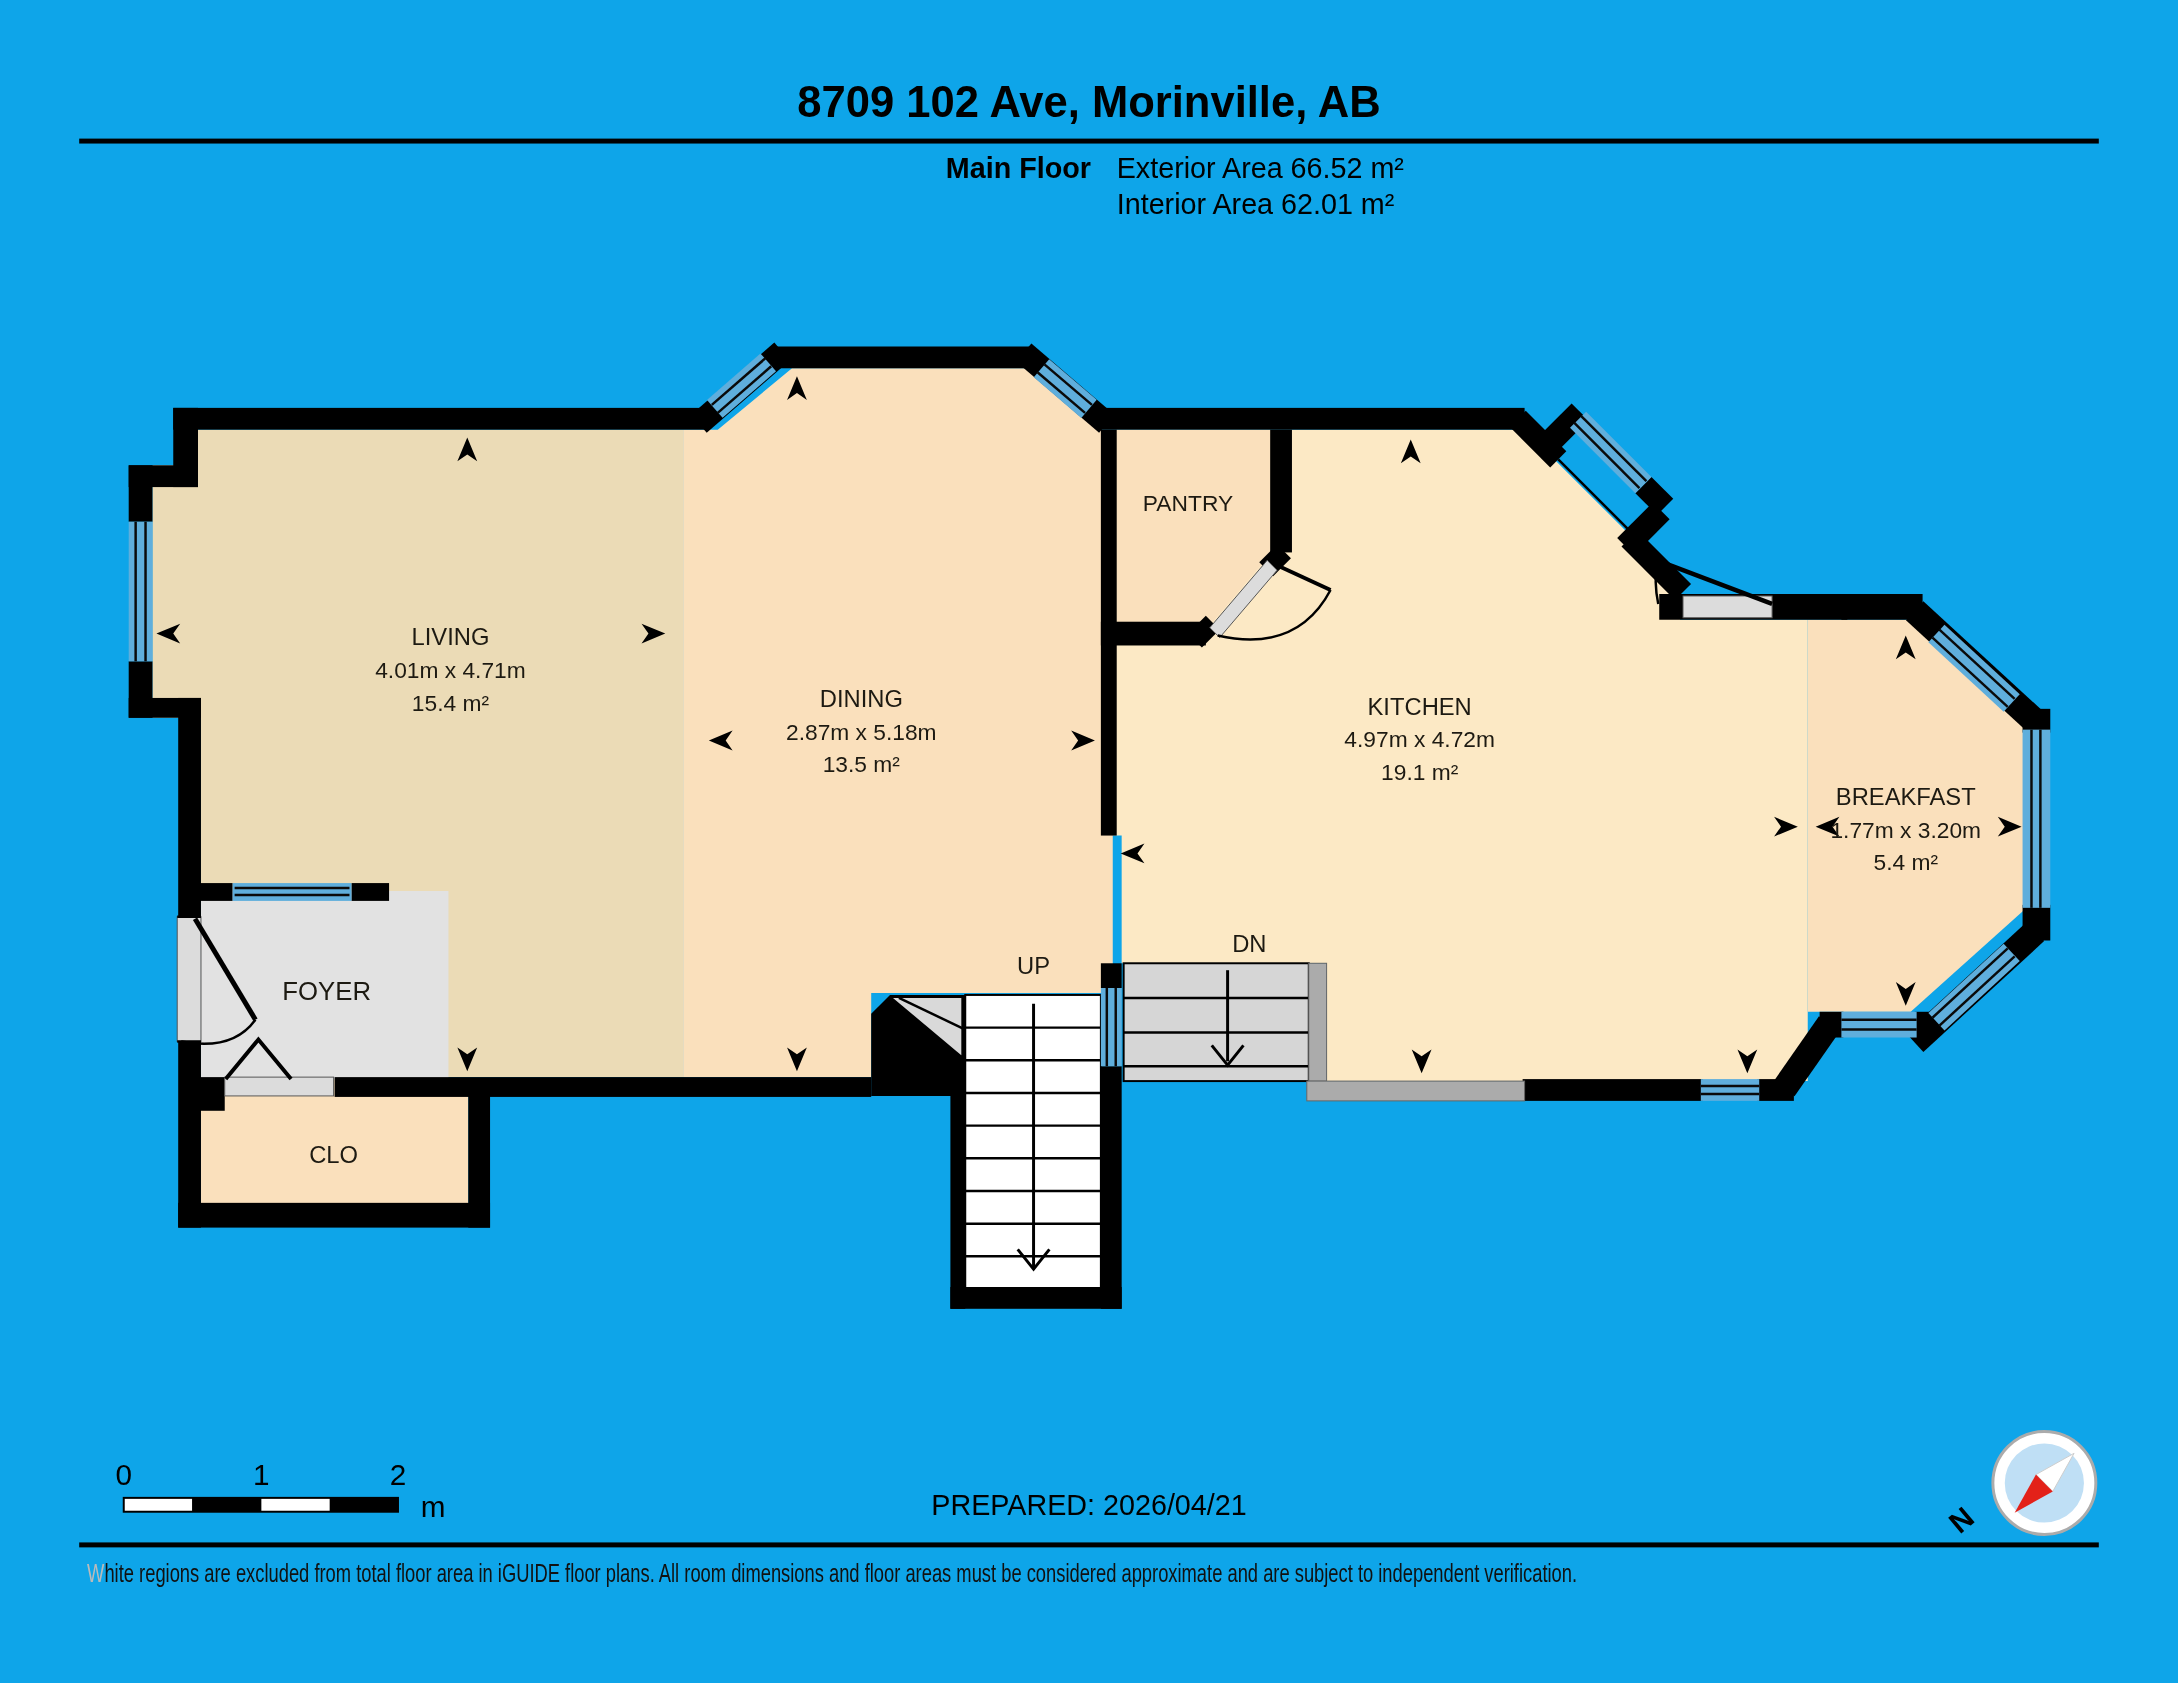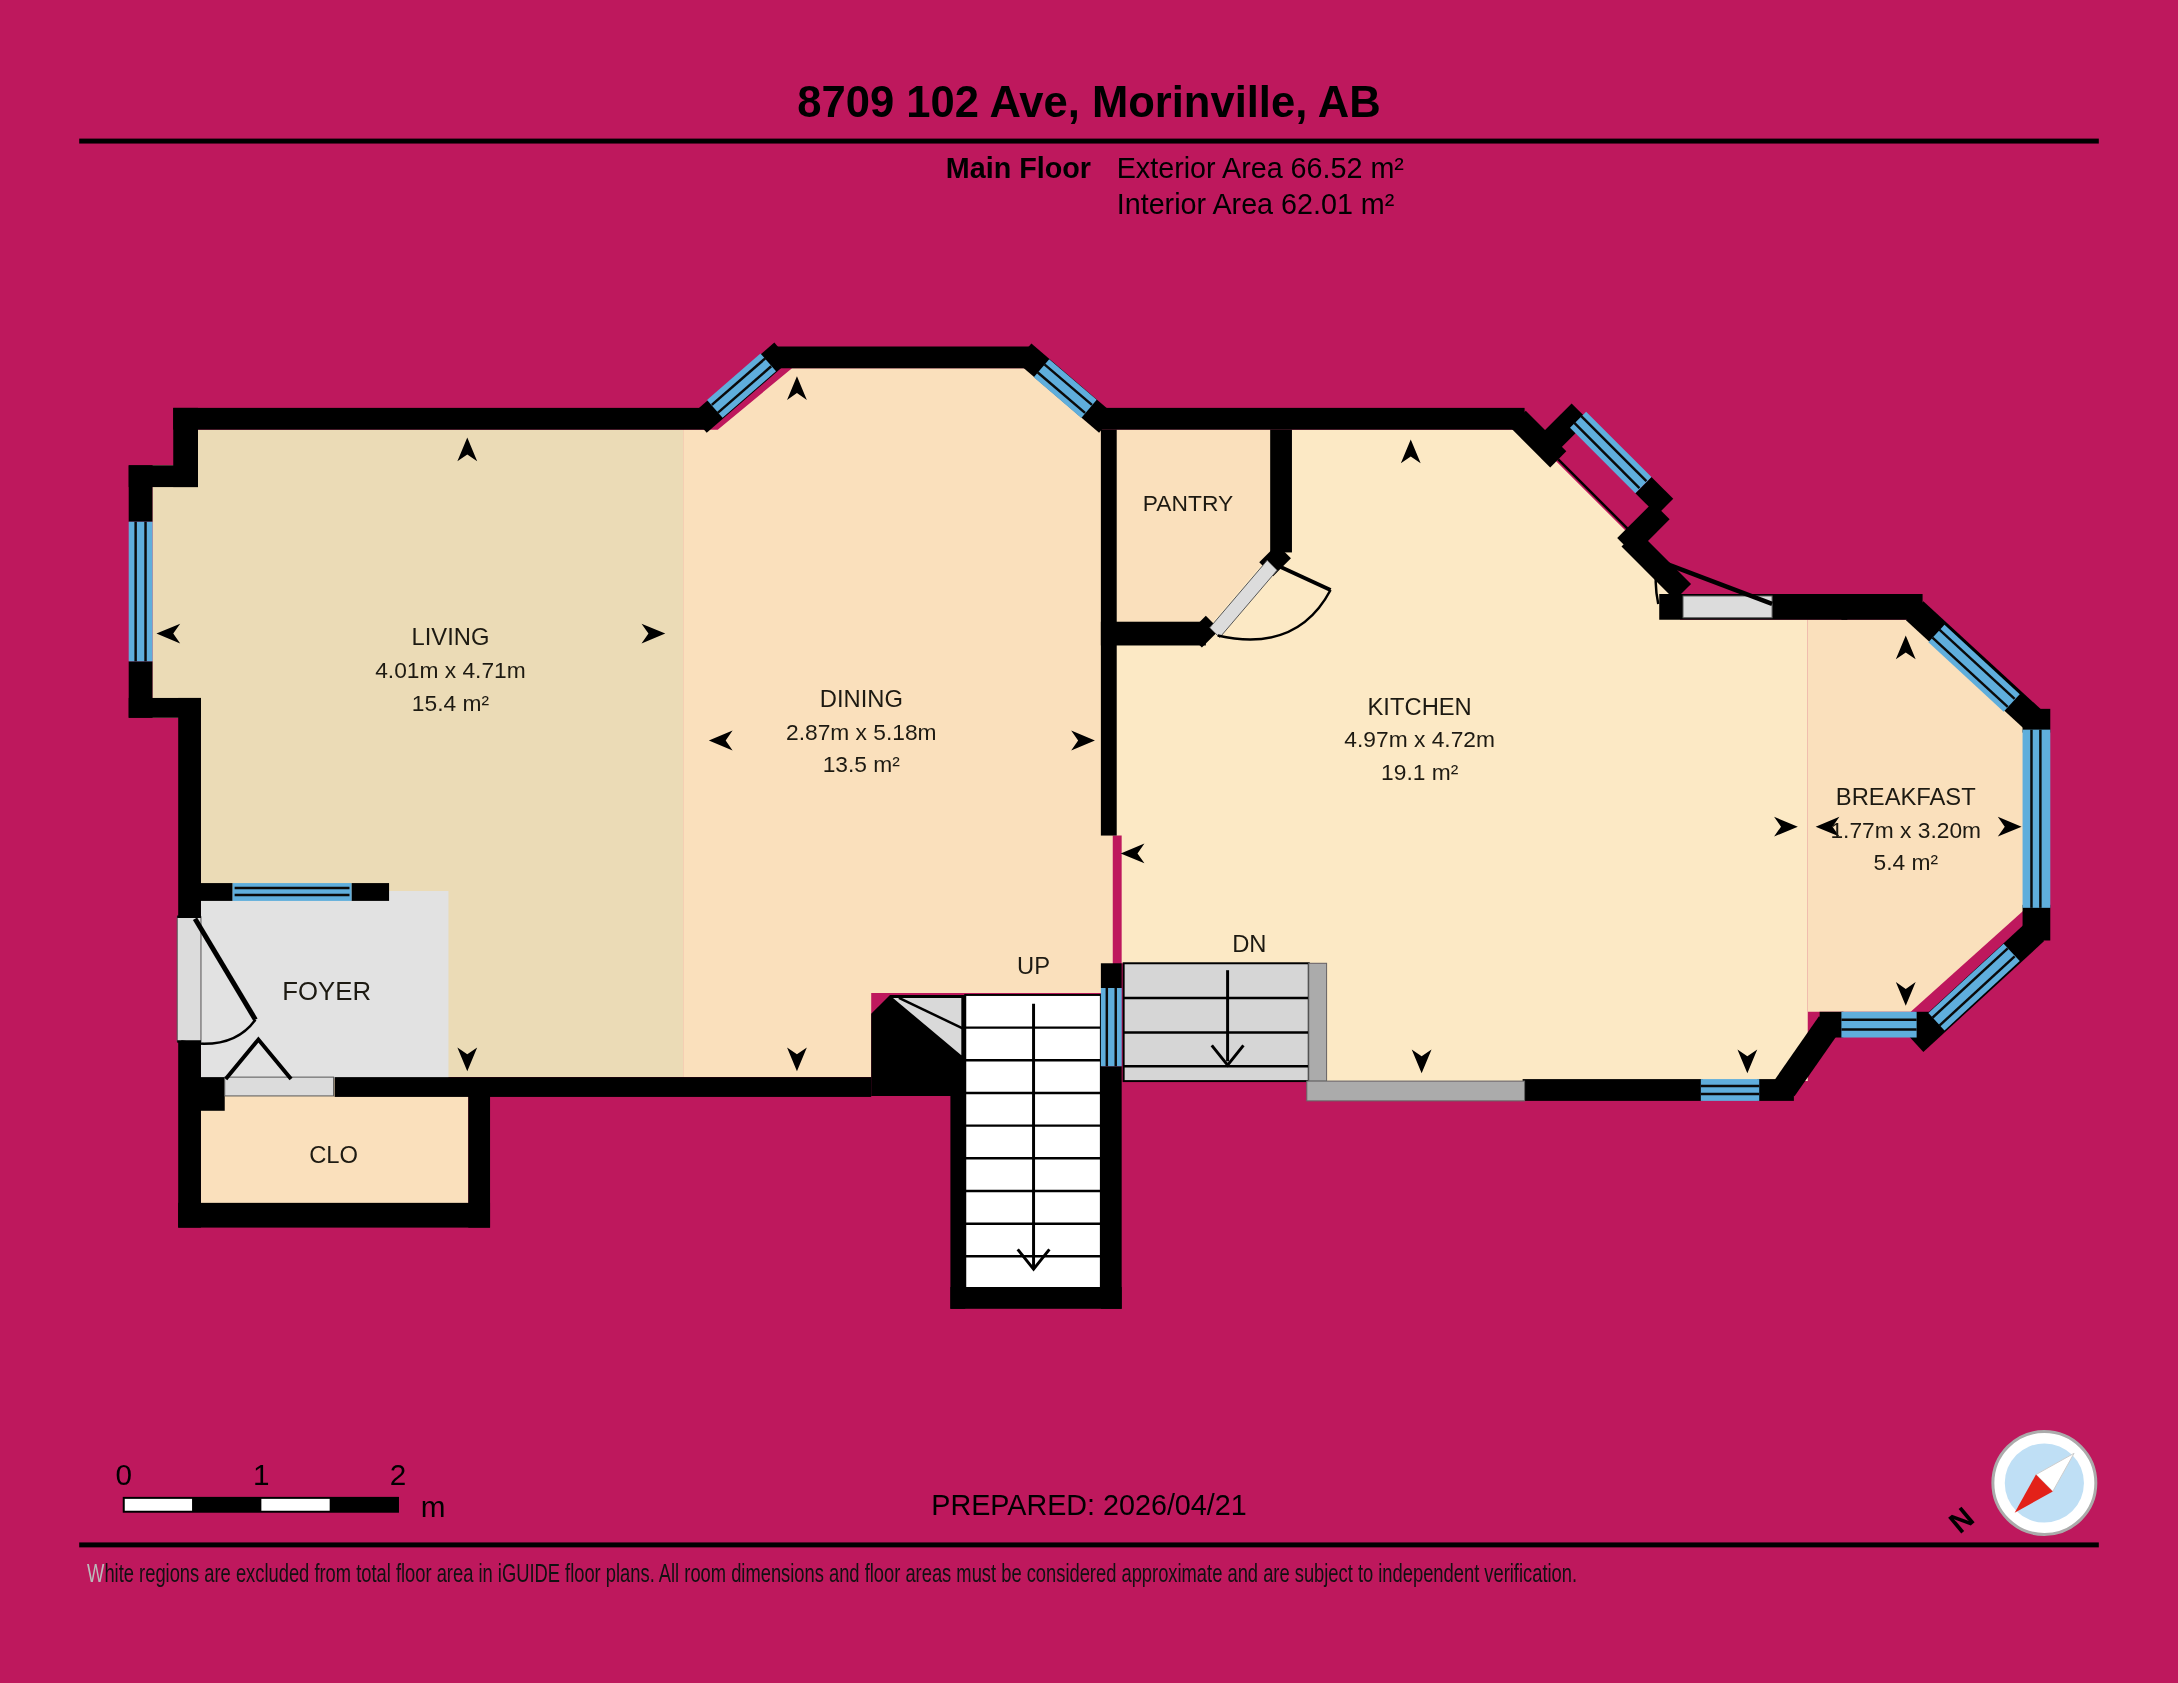--- a/index.html
+++ b/index.html
@@ -1,16 +1,16 @@
 <!DOCTYPE html>
 <html><head>
 <meta charset="utf-8">
 <style>
   html,body{margin:0;padding:0;background:#ffffff;}
-  .page{position:relative;width:2178px;height:1683px;background:#be185d;overflow:hidden;
+  .page{position:relative;width:2178px;height:1683px;background:#0ea5e9;overflow:hidden;
         font-family:"Liberation Sans",sans-serif;}
   svg{position:absolute;left:0;top:0;}
   text{font-family:"Liberation Sans",sans-serif;fill:#1d1a12;}
   .title{font-size:44px;font-weight:bold;fill:#000;}
   .hdr-b{font-size:29px;font-weight:bold;fill:#000;}
   .hdr{font-size:29px;fill:#000;}
   .room-name{font-size:24px;}
   .room-dim{font-size:23px;}
   .small-lab{font-size:23px;}
   .foyer-lab{font-size:26px;}

